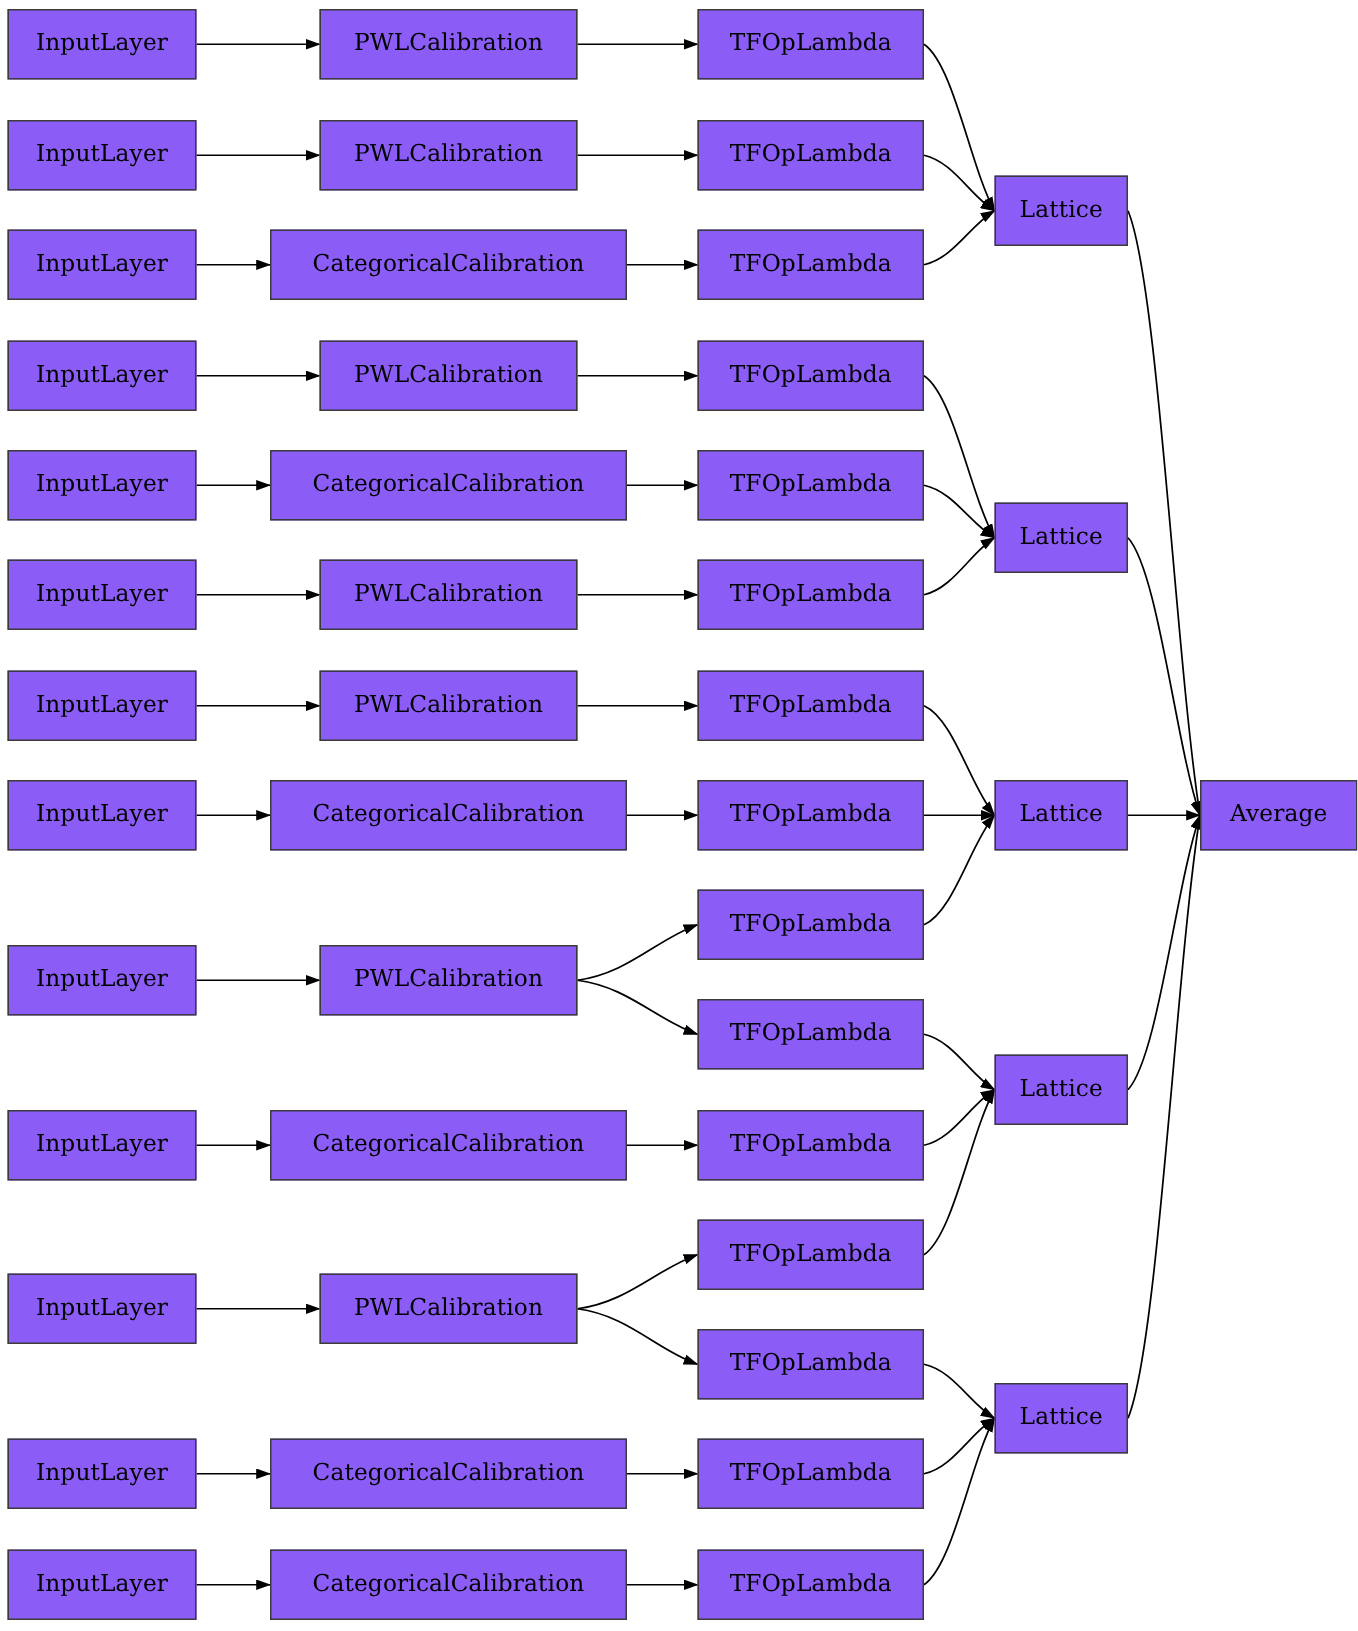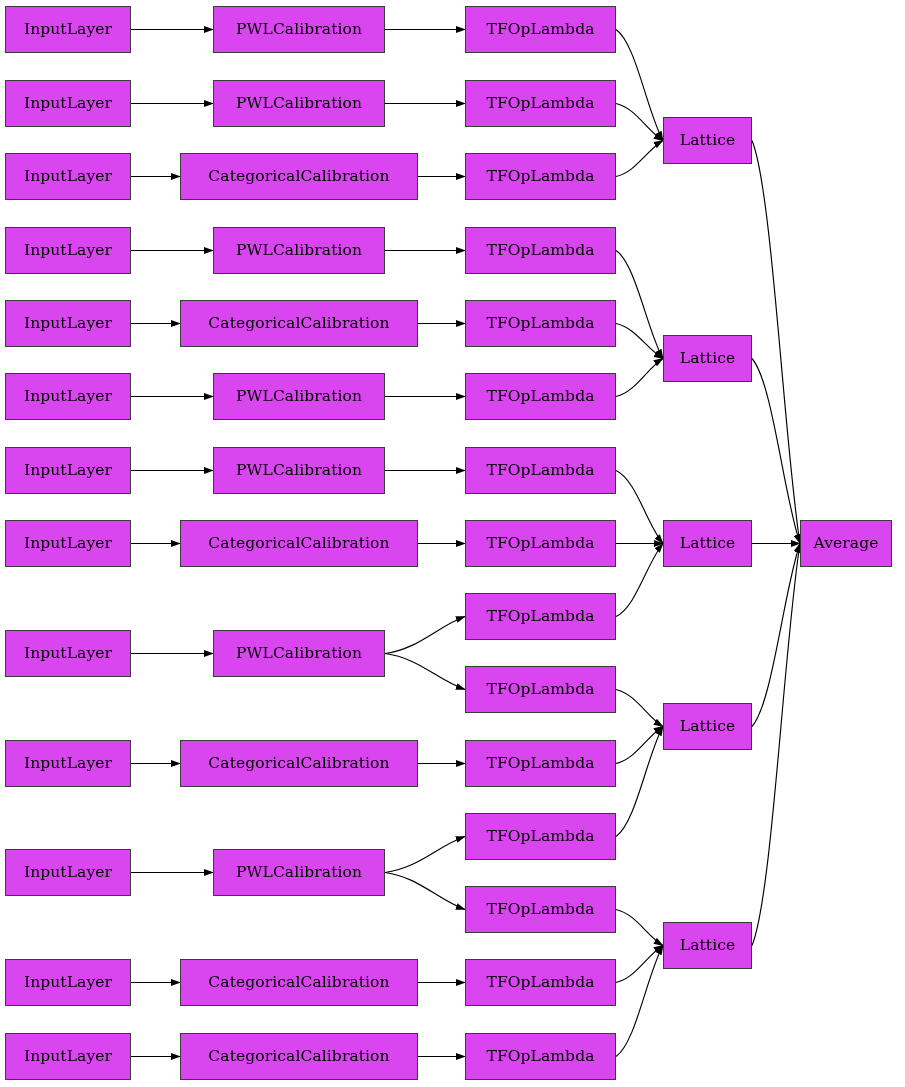--- a/index.html
+++ b/index.html
@@ -21,21 +21,21 @@
     position: absolute;
     left: 0;
     top: 0;
     width: 905px;
     height: 1087px;
   }
   .gnode {
     position: absolute;
     box-sizing: border-box;
     border: 1px solid #3b3b3b;
-    background: #d946ef;
+    background: #8b5cf6;
     display: flex;
     align-items: center;
     justify-content: center;
     color: #000000;
     font-family: "DejaVu Serif", "Liberation Serif", serif;
     font-size: 15.5px;
     line-height: 1;
     letter-spacing: 0.1px;
     white-space: nowrap;
     z-index: 2;
@@ -238,17 +238,17 @@
       </div>
       <div class="gnode" style="left: 663px; top: 520px; width: 89px; height: 47px;">
         <span class="lbl">Lattice</span>
       </div>
       <div class="gnode" style="left: 663px; top: 703px; width: 89px; height: 47px;">
         <span class="lbl">Lattice</span>
       </div>
       <div class="gnode" style="left: 663px; top: 922px; width: 89px; height: 47px;">
         <span class="lbl">Lattice</span>
       </div>
-      <div class="gnode" style="left: 800px; top: 520px; width: 92px; height: 47px;">
+      <div class="gnode" style="left: 800px; top: 520px; width: 105px; height: 47px;">
         <span class="lbl">Average</span>
       </div>
     </div>
 </div>
 
 </body></html>

